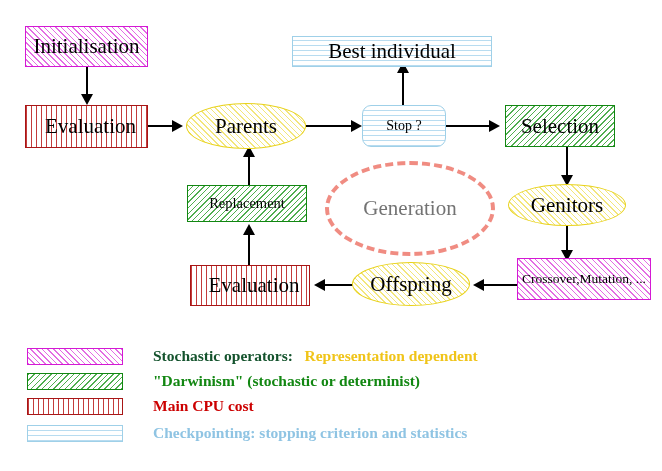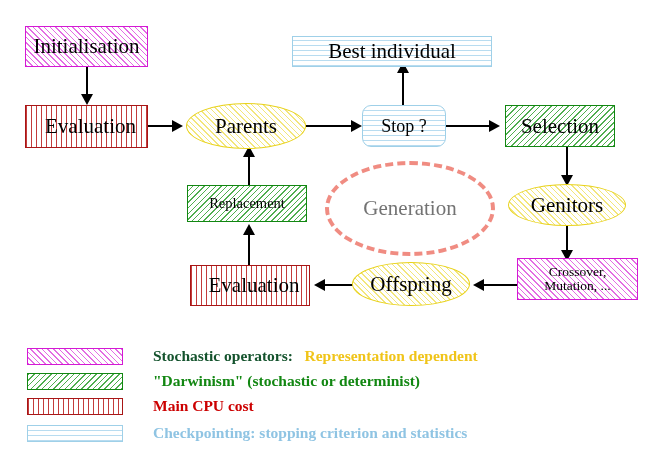--- a/index.html
+++ b/index.html
@@ -154,33 +154,33 @@
   </div>
 
   <div class="node hatch-yellow ellipse" style="left:186px; top:103px; width:120px; height:46px; font-size:21px;">
     <span class="lbl">Parents</span>
   </div>
 
   <div class="node hatch-blue" style="left:292px; top:36px; width:200px; height:31px; font-size:21px;">
     <span class="lbl">Best individual</span>
   </div>
 
-  <div class="node hatch-blue rounded" style="left:362px; top:105px; width:84px; height:42px; font-size:18px;">
+  <div class="node hatch-blue rounded" style="left:362px; top:105px; width:84px; height:42px; font-size:14px;">
     <span class="lbl">Stop ?</span>
   </div>
 
   <div class="node hatch-green" style="left:505px; top:105px; width:110px; height:42px; font-size:21px;">
     <span class="lbl">Selection</span>
   </div>
 
   <div class="node hatch-yellow ellipse" style="left:508px; top:184px; width:118px; height:42px; font-size:21px;">
     <span class="lbl">Genitors</span>
   </div>
 
-  <div class="node hatch-magenta" style="left:517px; top:258px; width:121px; height:42px; font-size:13.5px; flex-direction:column;">
+  <div class="node hatch-magenta" style="left:517px; top:258px; width:134px; height:42px; font-size:13.5px; flex-direction:row;">
     <span class="lbl">Crossover,</span>
     <span class="lbl">Mutation, ...</span>
   </div>
 
   <div class="node hatch-yellow ellipse" style="left:352px; top:262px; width:118px; height:44px; font-size:21px;">
     <span class="lbl">Offspring</span>
   </div>
 
   <div class="node hatch-red" style="left:190px; top:265px; width:120px; height:41px; font-size:21px;">
     <span class="lbl">Evaluation</span>

